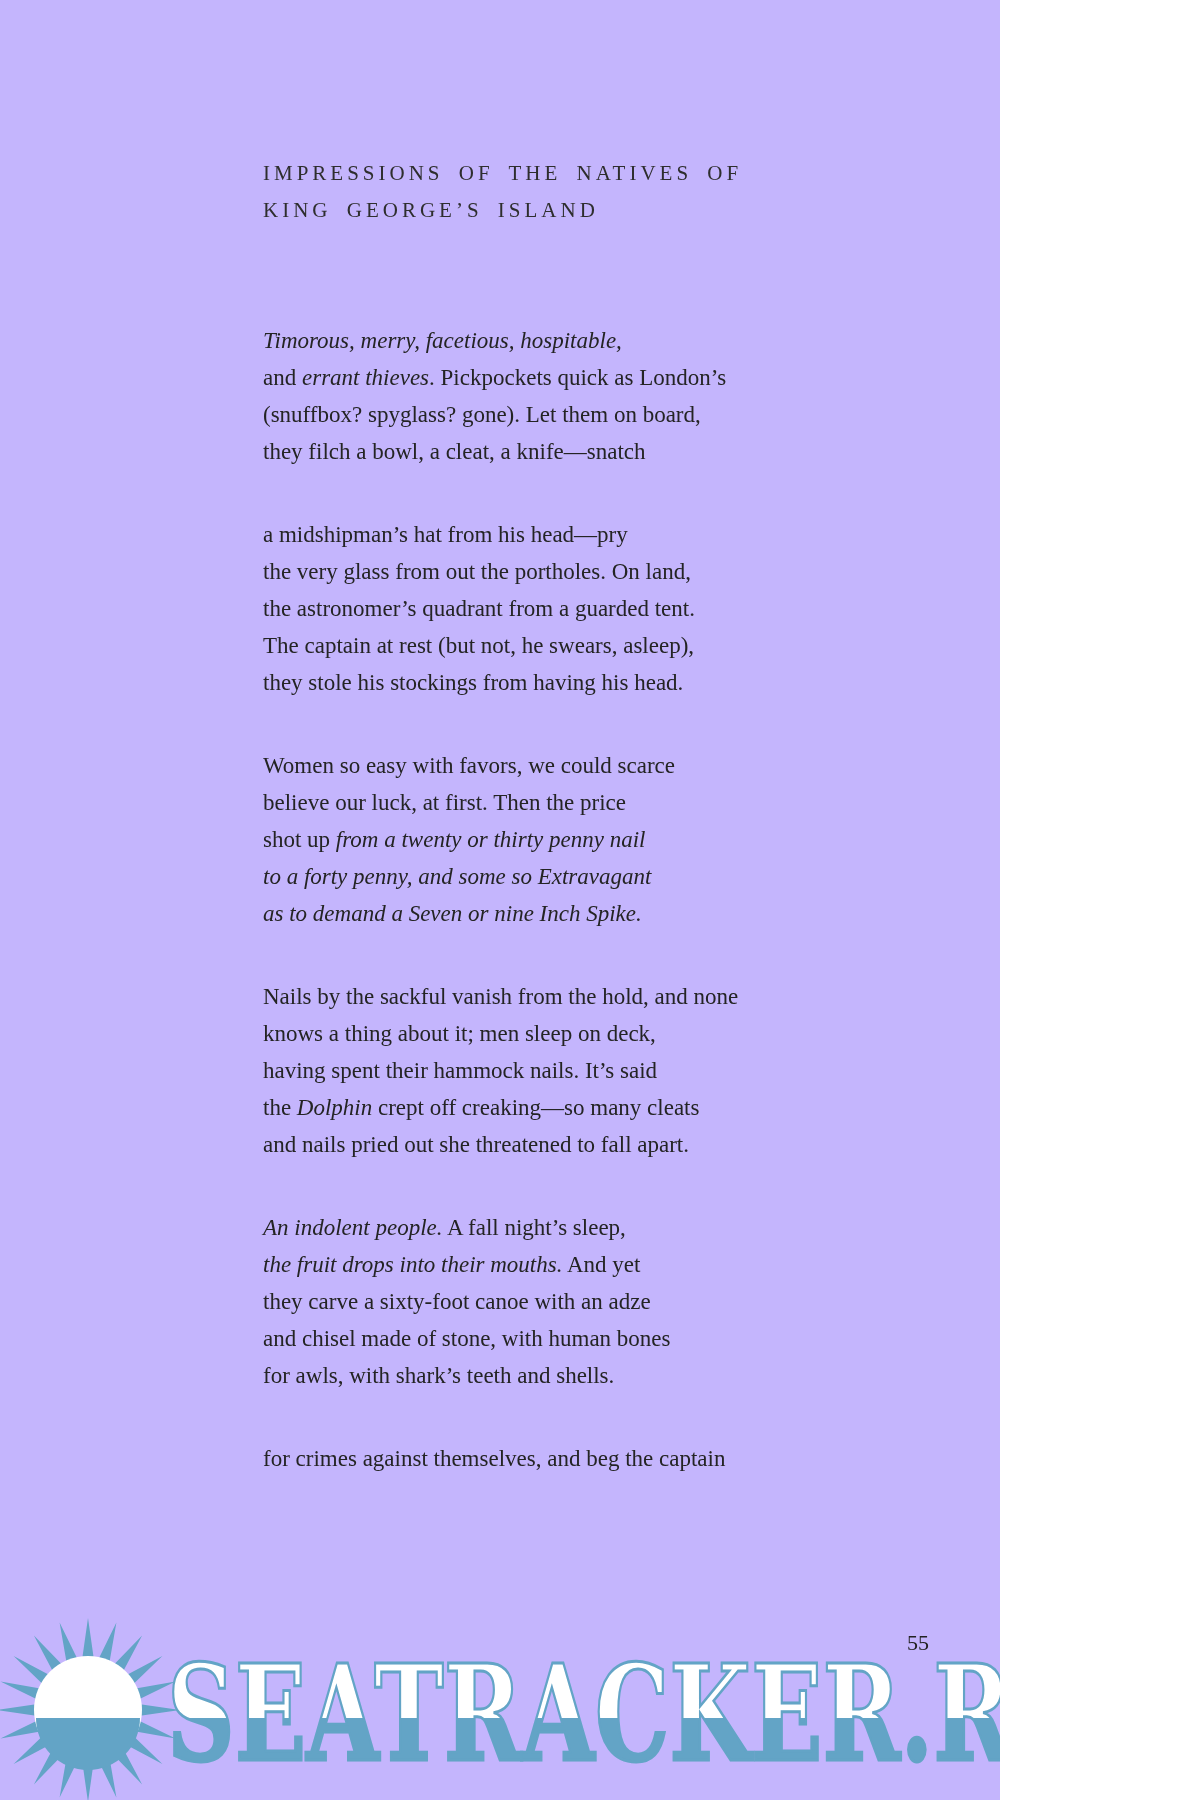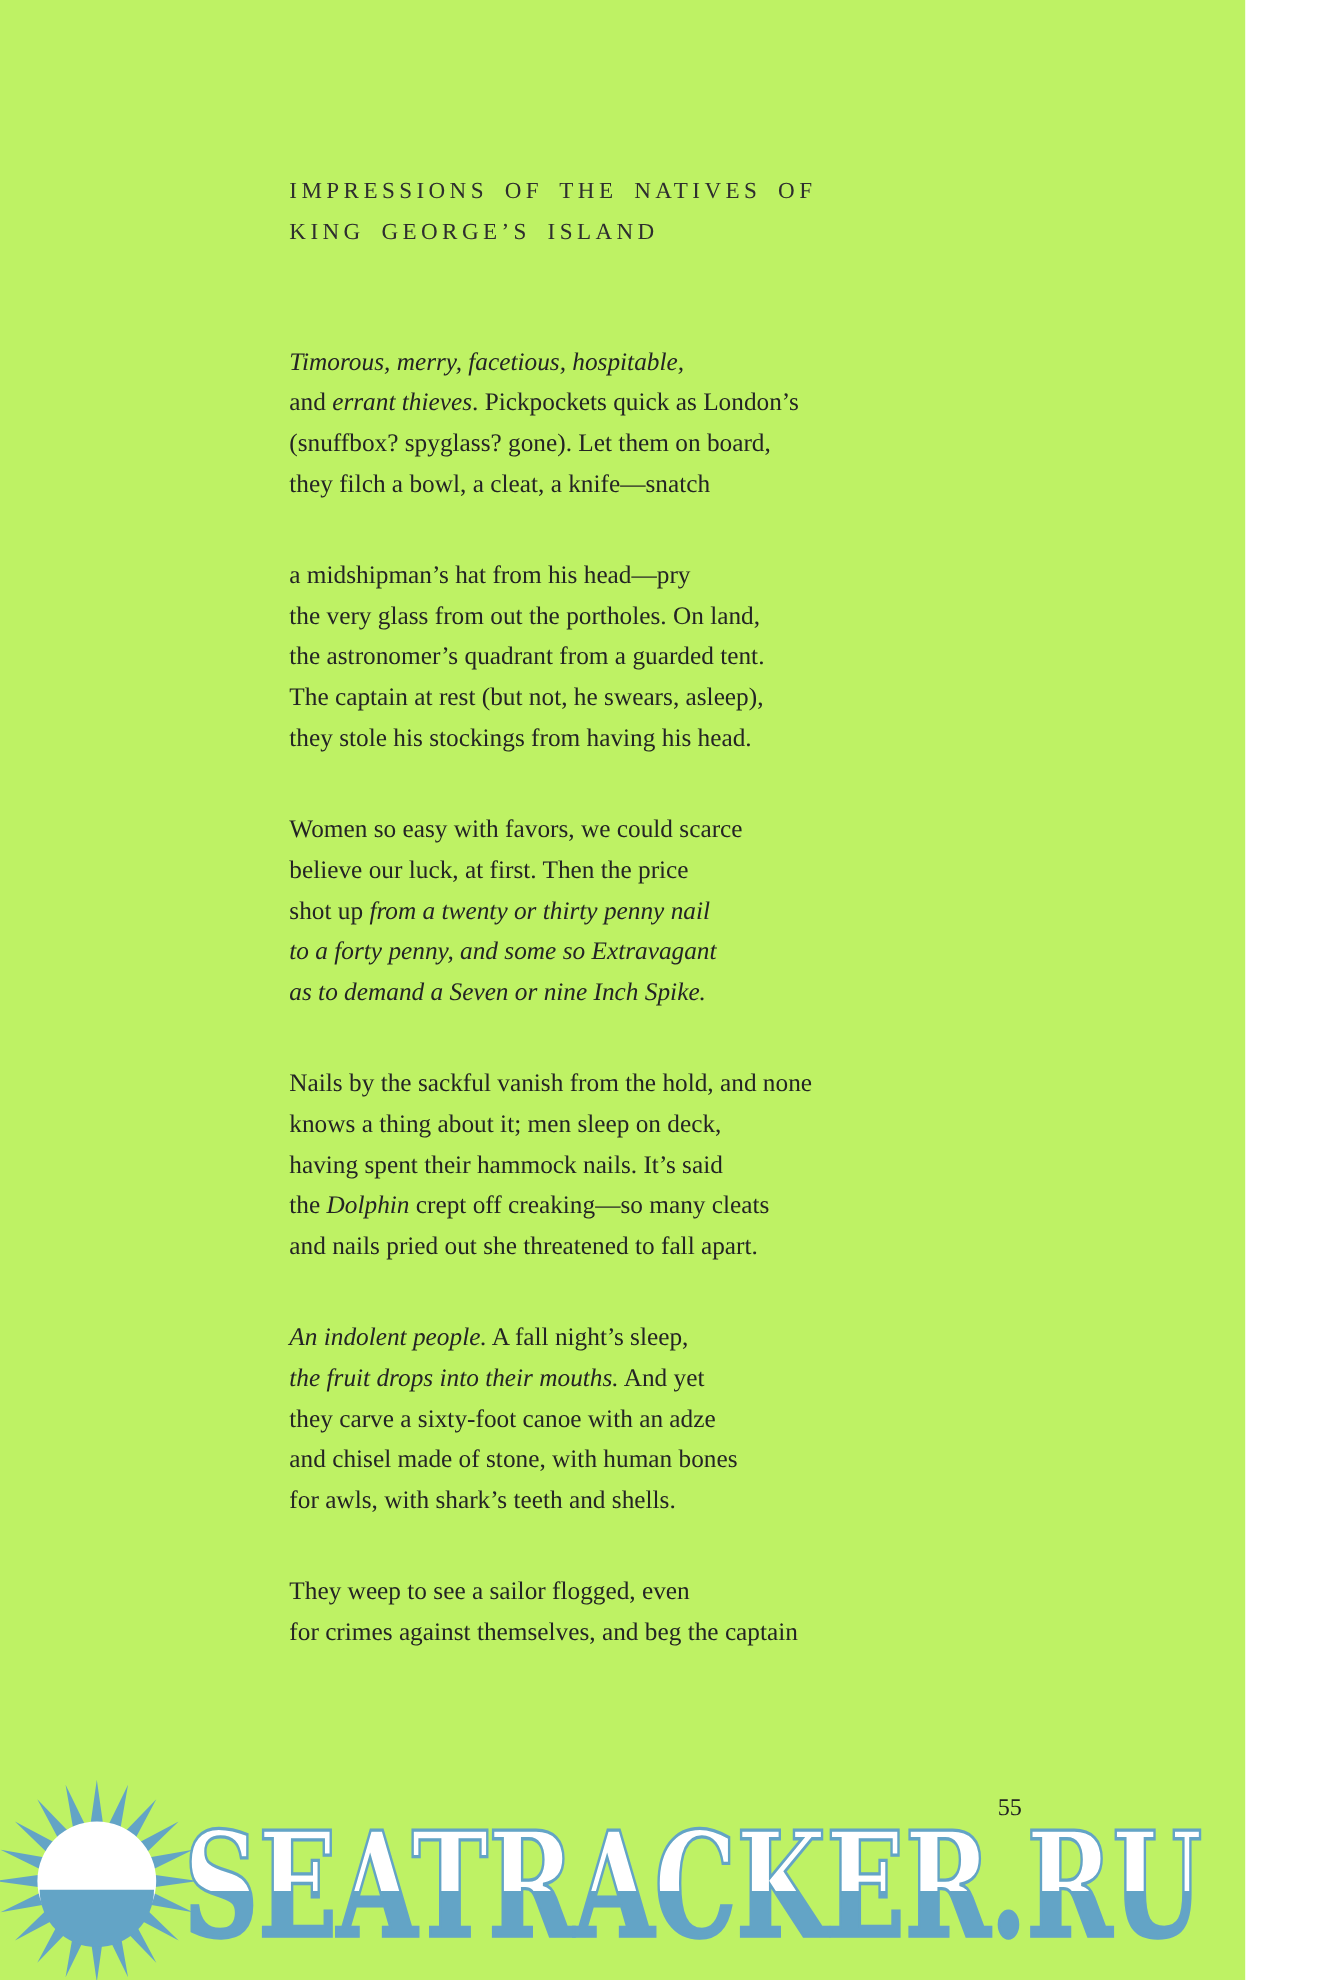--- a/index.html
+++ b/index.html
@@ -1,29 +1,29 @@
 <!DOCTYPE html>
 <html><head>
 <meta charset="utf-8">
 <style>
   html,body{margin:0;padding:0;background:#ffffff;}
   .page{
-    position:relative;width:1132px;height:1800px;background:#bef264;
+    position:relative;width:1000px;height:1800px;background:#c4b5fd;
     font-family:"Liberation Serif", serif;color:#242424;overflow:hidden;
   }
   .title{
     position:absolute;left:263px;top:155px;
     font-size:21px;line-height:37px;letter-spacing:4px;word-spacing:6px;
     color:#2e2e2e;
   }
   .poem{
     position:absolute;left:263px;top:306px;
     font-size:23px;line-height:37px;color:#242424;
   }
-  .stanza{margin:4px 0 46px 0;}
+  .stanza{margin:16px 0 46px 0;}
   .line{white-space:nowrap;}
   .it{font-style:italic;}
   .folio{
     position:absolute;left:263px;top:1630px;width:666px;
     text-align:right;font-size:22px;color:#222222;
   }
   .watermark{position:absolute;left:0;top:1610px;}
 </style>
 </head>
 <body>
@@ -64,21 +64,20 @@
         <div class="line"><span>and nails pried out she threatened to fall apart.</span></div>
       </div>
       <div class="stanza">
         <div class="line"><span class="it">An indolent people.</span><span> A fall night’s sleep,</span></div>
         <div class="line"><span class="it">the fruit drops into their mouths.</span><span> And yet</span></div>
         <div class="line"><span>they carve a sixty-foot canoe with an adze</span></div>
         <div class="line"><span>and chisel made of stone, with human bones</span></div>
         <div class="line"><span>for awls, with shark’s teeth and shells.</span></div>
       </div>
       <div class="stanza">
-        <div class="line"><span>They weep to see a sailor flogged, even</span></div>
         <div class="line"><span>for crimes against themselves, and beg the captain</span></div>
       </div>
     </div>
 
   <div class="folio">55</div>
 
   <svg class="watermark" width="1200" height="190" viewBox="0 0 1200 190">
     <defs>
       <linearGradient id="wmg" x1="0" y1="0" x2="0" y2="1">
         <stop offset="0" stop-color="#ffffff"></stop>

